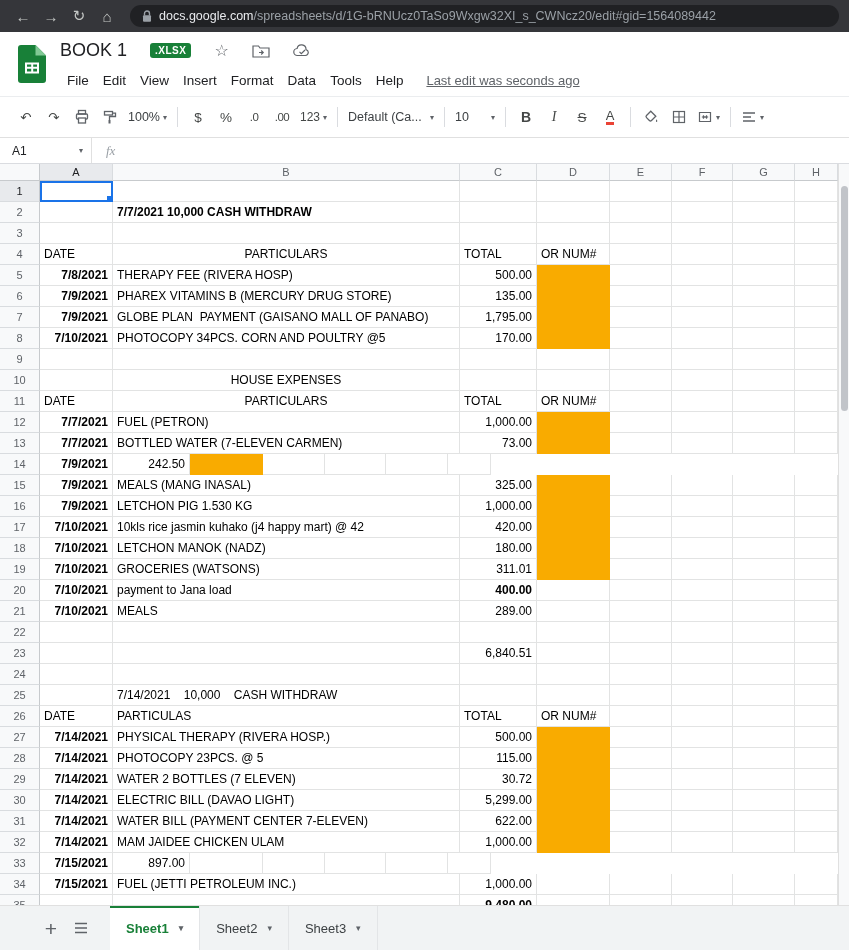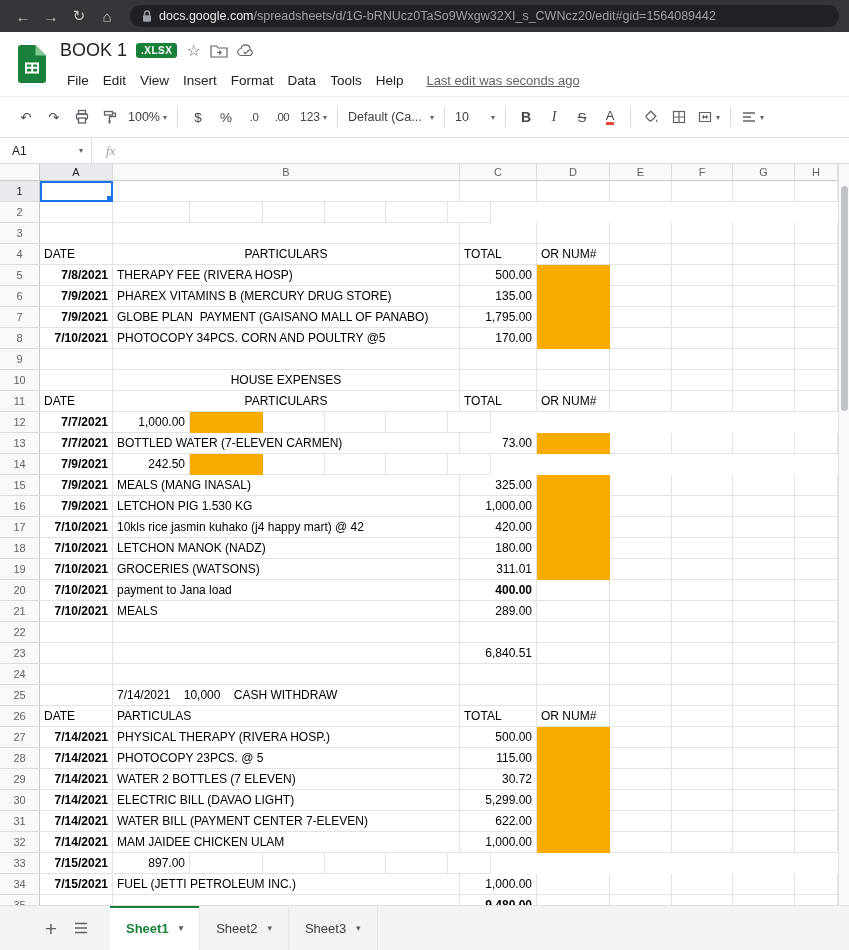--- a/index.html
+++ b/index.html
@@ -9,21 +9,21 @@
   }
   
   .browser-bar { height: 32px; background: #35363a; display: flex; align-items: center; padding: 0 10px; gap: 2px; }
   .nav-btn { width: 26px; height: 26px; display: flex; align-items: center; justify-content: center; color: #c4c7c5; font-size: 15px; cursor: pointer; border-radius: 50%; }
   .url-bar { flex: 1; height: 22px; margin-left: 8px; background: #202124; border-radius: 11px; display: flex; align-items: center; padding: 0 12px; gap: 7px; font-size: 12.5px; white-space: nowrap; overflow: hidden; cursor: text; }
   .url-domain { color: #e8eaed; }
   .url-path { color: #9aa0a6; }
   
   .app-header { height: 64px; display: flex; align-items: center; padding-left: 18px; background: #fff; }
   .logo { width: 28px; height: 38px; margin-right: 14px; flex: none; cursor: pointer; }
-  .title-row { display: flex; align-items: center; height: 32px; gap: 9px; }
+  .title-row { display: flex; align-items: center; height: 32px; gap: 23px; }
   .doc-title { font-size: 18px; color: #202124; cursor: text; }
   .xlsx-badge { background: #188038; color: #fff; font-size: 10px; font-weight: bold; padding: 2px 5px; border-radius: 3px; letter-spacing: .5px; }
   .hicon { color: #5f6368; font-size: 16px; display: flex; align-items: center; cursor: pointer; }
   .menu-row { display: flex; align-items: center; height: 27px; font-size: 13.5px; color: #202124; }
   .menu-item { padding: 2px 7px; border-radius: 3px; cursor: pointer; }
   .last-edit { color: #5f6368; text-decoration: underline; margin-left: 16px; font-size: 13px; cursor: pointer; }
   
   .toolbar { height: 42px; display: flex; align-items: center; padding: 0 12px; border-top: 1px solid #ebedef; border-bottom: 1px solid #e0e0e0; color: #444746; }
   .tb { height: 26px; min-width: 26px; display: flex; align-items: center; justify-content: center; margin: 0 1px; padding: 0 3px; border-radius: 3px; font-size: 13.5px; cursor: pointer; }
   .tb.small-num { font-size: 11.5px; letter-spacing: -.5px; }
@@ -242,20 +242,21 @@
         <div class="cell" style="width: 77px;"></div>
         <div class="cell" style="width: 73px;"></div>
         <div class="cell" style="width: 62px;"></div>
         <div class="cell" style="width: 61px;"></div>
         <div class="cell" style="width: 62px;"></div>
         <div class="cell" style="width: 43px;"></div>
       </div>
       <div class="grid-row">
         <div class="row-h">2</div>
         <div class="cell" style="width: 73px;"></div>
+        <div class="cell" style="width: 347px; font-weight: bold;">7/7/2021 10,000 CASH WITHDRAW</div>
         <div class="cell" style="width: 77px;"></div>
         <div class="cell" style="width: 73px;"></div>
         <div class="cell" style="width: 62px;"></div>
         <div class="cell" style="width: 61px;"></div>
         <div class="cell" style="width: 62px;"></div>
         <div class="cell" style="width: 43px;"></div>
       </div>
       <div class="grid-row">
         <div class="row-h">3</div>
         <div class="cell" style="width: 73px;"></div>
@@ -351,20 +352,21 @@
         <div class="cell" style="width: 77px;">TOTAL</div>
         <div class="cell" style="width: 73px;">OR NUM#</div>
         <div class="cell" style="width: 62px;"></div>
         <div class="cell" style="width: 61px;"></div>
         <div class="cell" style="width: 62px;"></div>
         <div class="cell" style="width: 43px;"></div>
       </div>
       <div class="grid-row">
         <div class="row-h">12</div>
         <div class="cell" style="width: 73px; font-weight: bold; text-align: right;">7/7/2021</div>
+        <div class="cell" style="width: 347px;">FUEL (PETRON)</div>
         <div class="cell" style="width: 77px; text-align: right;">1,000.00</div>
         <div class="cell fill" style="width: 73px;"></div>
         <div class="cell" style="width: 62px;"></div>
         <div class="cell" style="width: 61px;"></div>
         <div class="cell" style="width: 62px;"></div>
         <div class="cell" style="width: 43px;"></div>
       </div>
       <div class="grid-row">
         <div class="row-h">13</div>
         <div class="cell" style="width: 73px; font-weight: bold; text-align: right;">7/7/2021</div>

